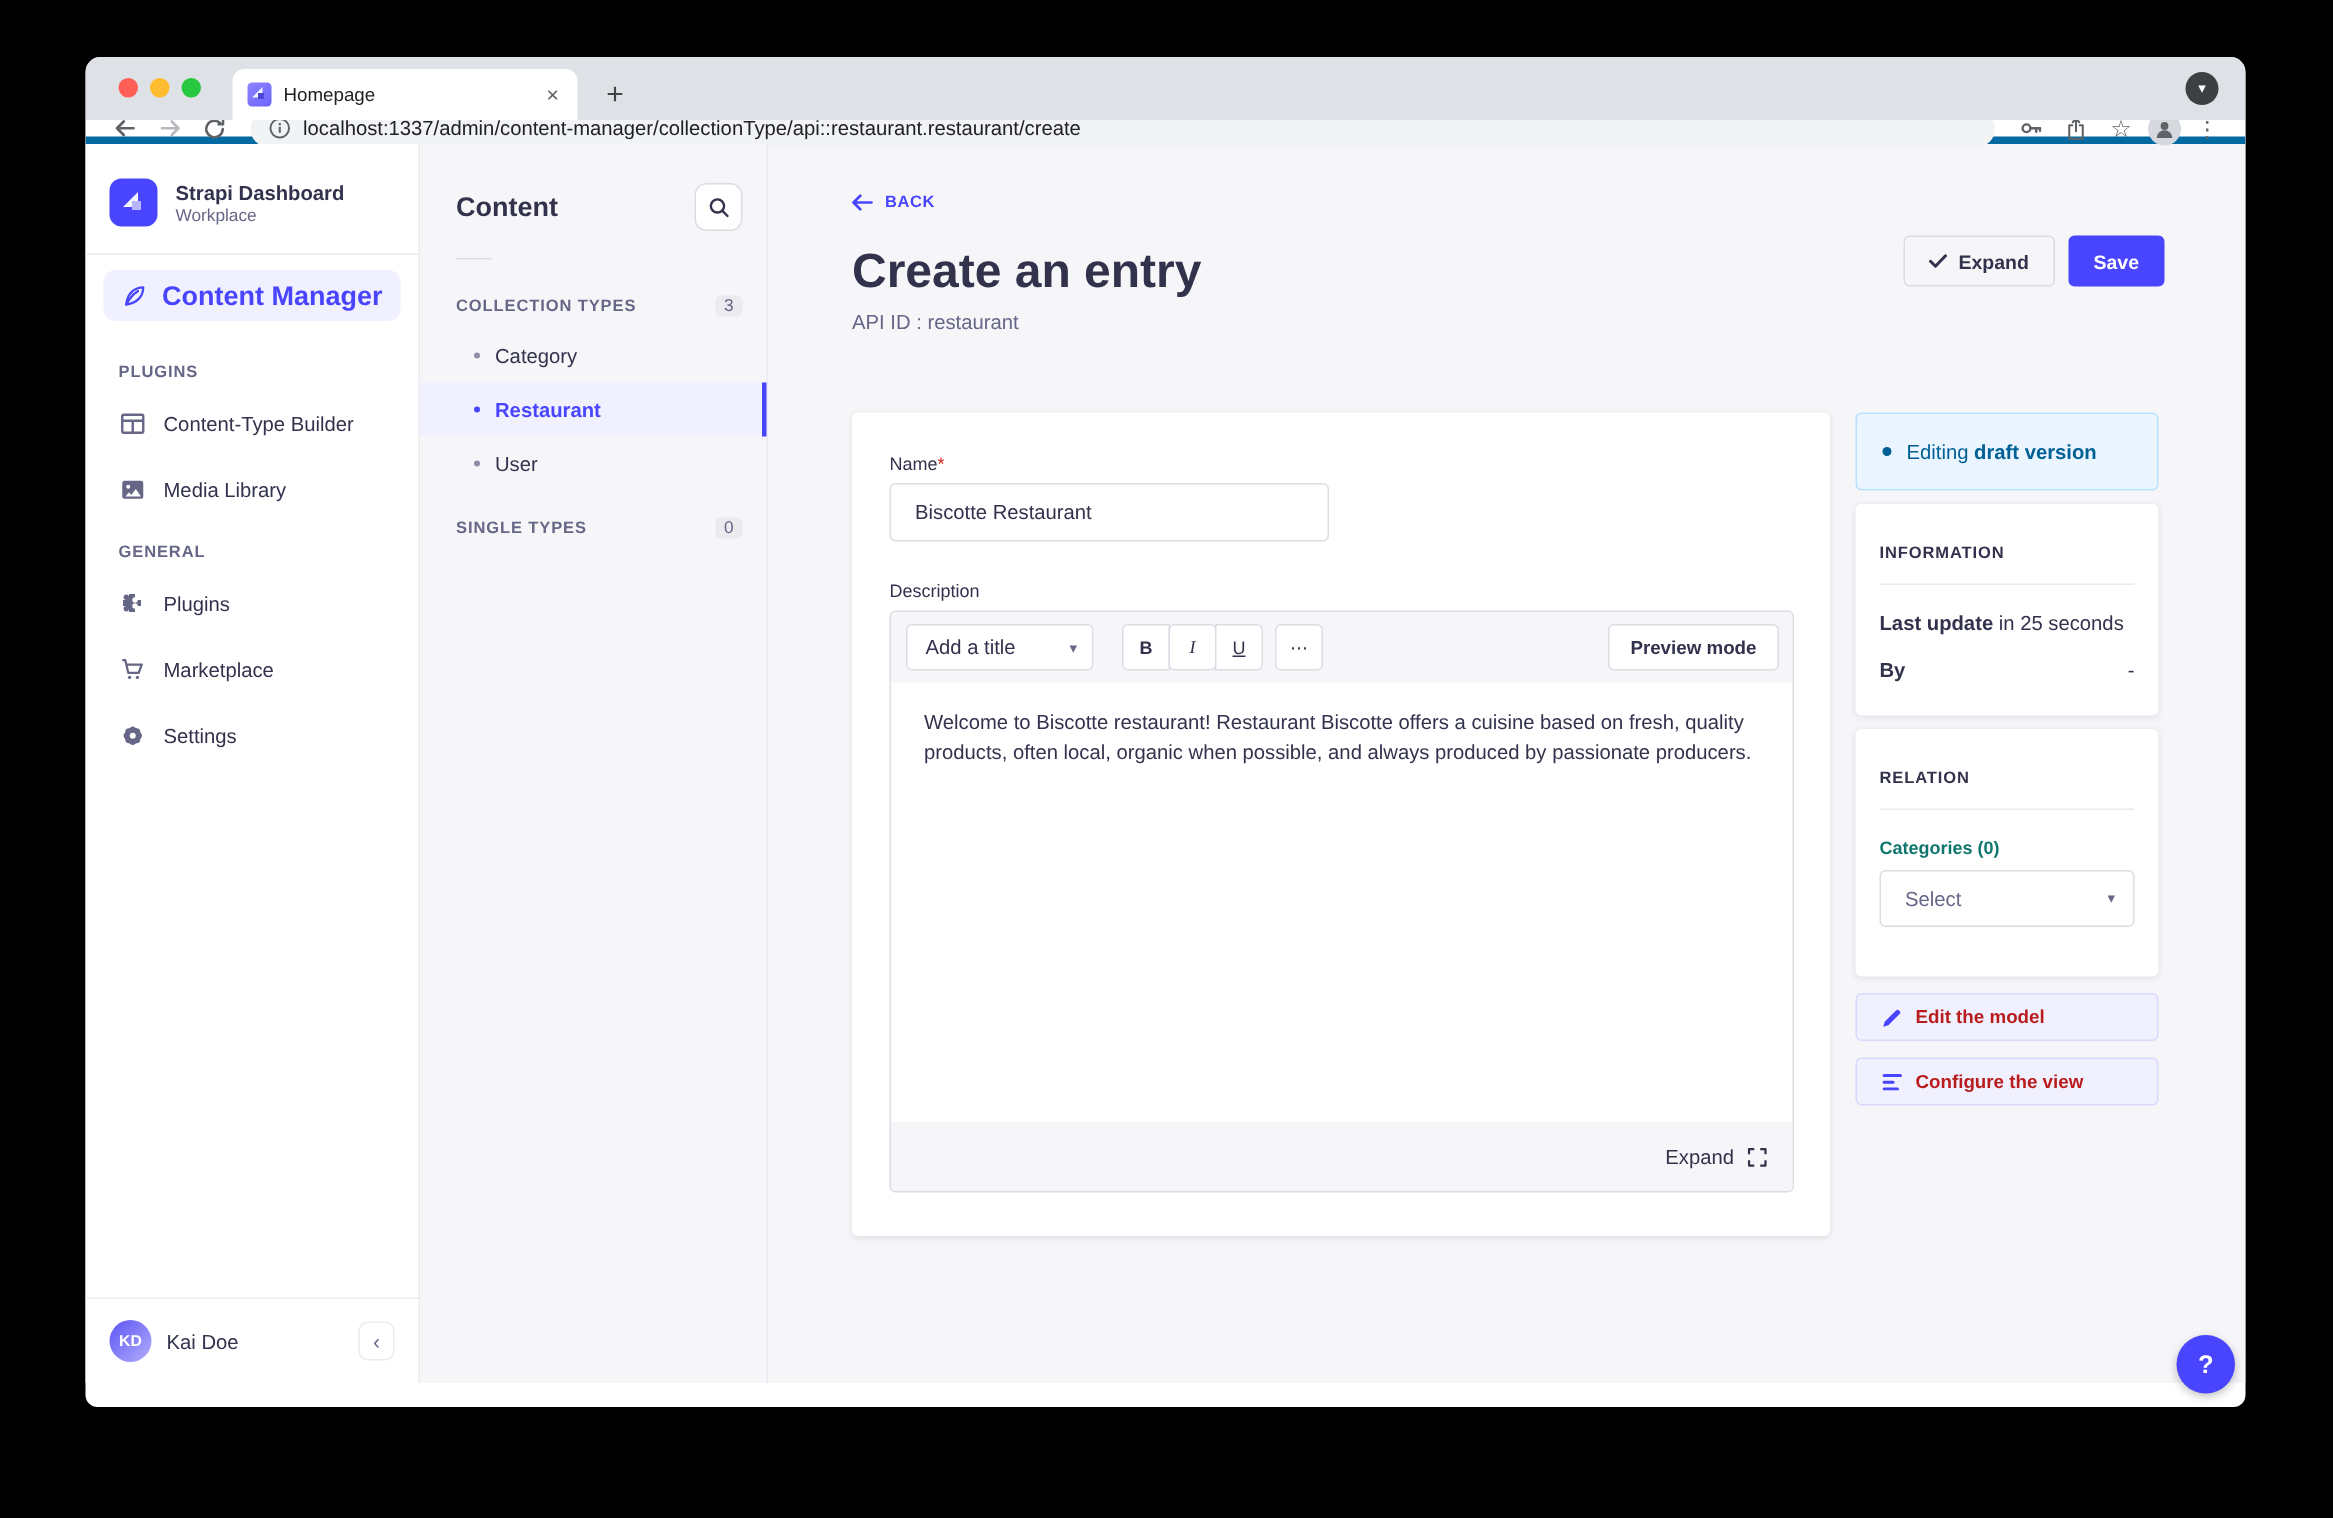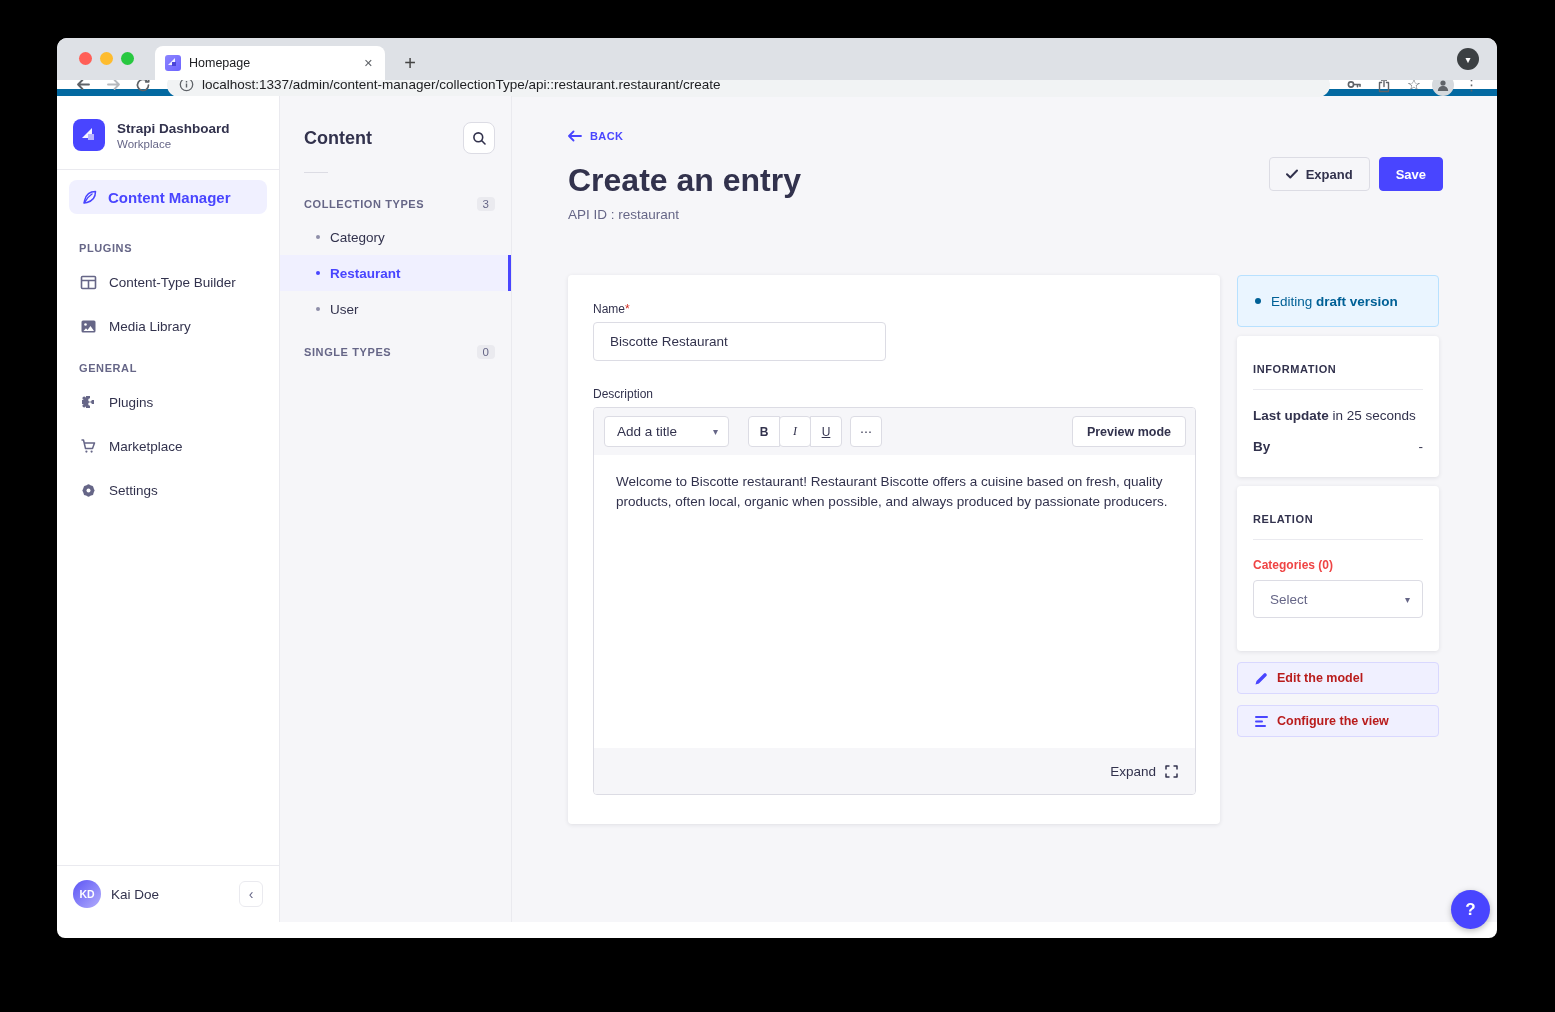--- a/index.html
+++ b/index.html
@@ -11,40 +11,40 @@
   .traffic { display:flex; gap:8px; align-items:center; position:absolute; left:22px; top:14px; }
   .dot { width:13px; height:13px; border-radius:50%; display:inline-block; }
   .dot.red{background:#ff5f57;} .dot.yellow{background:#febc2e;} .dot.green{background:#28c840;}
   .tab { position:absolute; left:98px; bottom:0; width:230px; height:34px; background:#fff; border-radius:8px 8px 0 0; display:flex; align-items:center; padding:0 10px; gap:8px; }
   .favicon { width:16px; height:16px; border-radius:3px; background:linear-gradient(135deg,#8c85ff 0%,#6c63ff 100%); position:relative; flex:none;}
   .favicon svg{position:absolute; left:2px; top:2px;}
   .tab-title { font-size:12.5px; color:#202124; flex:1; white-space:nowrap; overflow:hidden; }
   .tab-close { font-size:11px; color:#5f6368; cursor:default; padding:2px; }
   .newtab { position:absolute; left:340px; bottom:5px; font-size:20px; color:#444; width:26px; text-align:center; }
   .chrome-chevron { position:absolute; right:18px; top:10px; width:22px; height:22px; border-radius:50%; background:#3c4043; color:#fff; font-size:10px; display:flex; align-items:center; justify-content:center; }
-  .urlrow { height:16px; background:#fff; display:flex; align-items:center; padding:0 14px; gap:6px; border-bottom:7px solid #0369a1;}
+  .urlrow { height:16px; background:#fff; display:flex; align-items:center; padding:0 14px; gap:6px; border-bottom:5px solid #0369a1;}
   .nav-ic { width:24px; height:24px; display:flex; align-items:center; justify-content:center; color:#5f6368; flex:none; }
   .nav-ic.dim{ color:#b6b9bd; }
   .omnibox { flex:1; height:24px; background:#f1f3f4; border-radius:12px; display:flex; align-items:center; padding:0 12px; gap:8px; margin:0 6px; }
   .url-text { font-size:13.5px; color:#202124; white-space:nowrap; overflow:hidden; }
   .avatar-chrome { width:22px; height:22px; border-radius:50%; background:#d5d9dd; display:flex; align-items:center; justify-content:center; }
   .dots { font-size:15px; color:#5f6368; padding:0 4px; }
 
   
   .app { display:flex; height:826px; background:#f6f6f9; }
 
   
   .sidebar { width:223px; background:#fff; border-right:1px solid #eaeaef; display:flex; flex-direction:column; flex:none; }
   .brand { display:flex; gap:12px; align-items:center; padding:23px 16px 18px 16px; }
   .brand-logo { width:32px; height:32px; border-radius:8px; background:#4945ff; position:relative; flex:none;}
   .brand-logo svg{position:absolute; left:7px; top:7px;}
   .brand-name { font-size:13.5px; font-weight:bold; color:#32324d; }
   .brand-sub { font-size:11.5px; color:#666687; margin-top:2px; }
   .side-divider { border-top:1px solid #eaeaef; margin:0 0 10px 0; }
-  .cm-item { margin:0 12px 14px 12px; background:#f0f0ff; border-radius:8px; height:34px; display:flex; align-items:center; gap:10px; padding:0 12px; color:#4945ff; font-size:15px; font-weight:bold; }
+  .cm-item { margin:0 12px 14px 12px; background:#f0f0ff; border-radius:8px; height:34px; display:flex; align-items:center; gap:10px; padding:0 12px; color:#4945ff; font-size:18px; font-weight:bold; }
   .section-label { font-size:11px; font-weight:bold; letter-spacing:.6px; color:#666687; padding:14px 22px 6px 22px; }
   .side-item { height:44px; display:flex; align-items:center; gap:12px; padding:0 22px; font-size:13.5px; color:#32324d; }
   .side-item .ic { color:#666687; display:flex; width:18px; justify-content:center; }
   .side-bottom { margin-top:auto; border-top:1px solid #eaeaef; padding:14px 16px; display:flex; align-items:center; gap:10px; }
   .kd { width:28px; height:28px; border-radius:50%; background:linear-gradient(135deg,#5b54f5 0%,#b3aefc 100%); color:#fff; font-size:10.5px; font-weight:bold; display:flex; align-items:center; justify-content:center; flex:none;}
   .kd-name { font-size:13.5px; color:#32324d; flex:1; }
   .collapse-btn { width:24px; height:26px; border:1px solid #eaeaef; border-radius:6px; background:#fff; color:#666687; font-size:14px; display:flex; align-items:center; justify-content:center; }
 
   
   .subnav { width:232px; background:#f6f6f9; border-right:1px solid #eaeaef; flex:none; padding-top:26px; }
@@ -96,21 +96,21 @@
   
   .aside { width:202px; flex:none; }
   .draft-box { background:#eaf5ff; border:1px solid #b8e1ff; border-radius:4px; height:52px; display:flex; align-items:center; gap:10px; padding:0 17px; color:#006096; font-size:13.5px; }
   .draft-dot { width:6px; height:6px; border-radius:50%; background:#006096; flex:none;}
   .aside-card { background:#fff; border-radius:4px; box-shadow:0 1px 4px rgba(33,33,52,.1); margin-top:9px; padding:19px 16px; }
   .aside-card-title { font-size:11px; font-weight:bold; letter-spacing:.6px; color:#32324d; padding-top:8px; }
   .aside-rule { border-top:1px solid #eaeaef; margin:14px 0 18px 0; }
   .info-line { font-size:13.5px; color:#32324d; margin-bottom:16px; }
   .info-line b { font-weight:bold; }
   .info-split { display:flex; justify-content:space-between; font-size:13.5px; color:#32324d; margin-bottom:4px;}
-  .rel-label { font-size:12px; font-weight:bold; color:#ef4444; margin:2px 0 8px 0; }
+  .rel-label { font-size:12px; font-weight:bold; color:#0f766e; margin:2px 0 8px 0; }
   .select-box { height:38px; border:1px solid #dcdce4; border-radius:4px; background:#fff; display:flex; align-items:center; justify-content:space-between; padding:0 12px 0 16px; font-size:13.5px; color:#666687; margin-bottom:14px; }
   .aside-btn { margin-top:11px; height:32px; background:#f0f0ff; border:1px solid #d9d8ff; border-radius:4px; display:flex; align-items:center; gap:9px; padding:0 17px; color:#b91c1c; font-size:12.5px; font-weight:bold; }
 
   .help-fab { position:absolute; right:7px; bottom:9px; width:39px; height:39px; border-radius:50%; background:#4945ff; color:#fff; font-size:17px; font-weight:bold; display:flex; align-items:center; justify-content:center; box-shadow:0 2px 6px rgba(0,0,0,.25); }
 
   svg { display:block; }
 </style>
 </head>
 <body>
 

